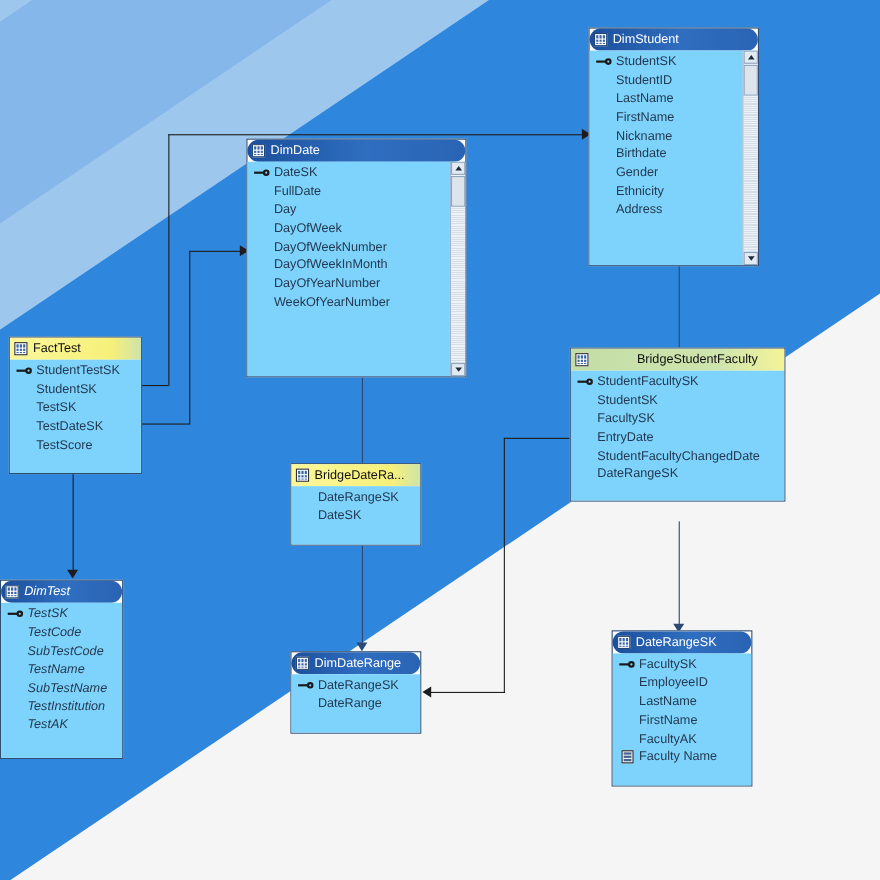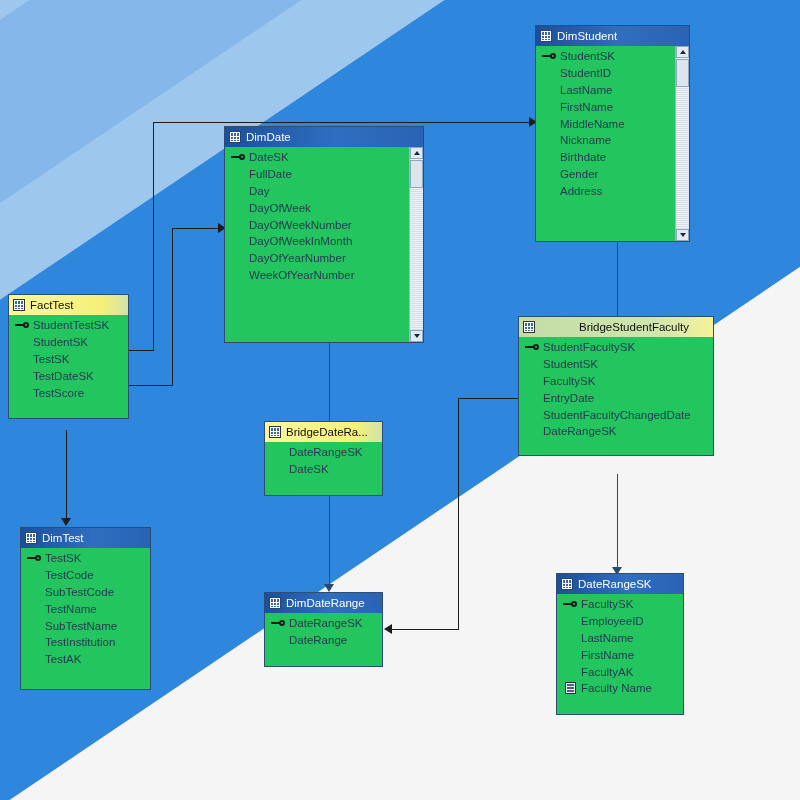--- a/index.html
+++ b/index.html
@@ -26,24 +26,24 @@
   .arrow.up{border-left:5px solid transparent;border-right:5px solid transparent;border-bottom:8px solid #1d1d1d;}
   .arrow.bluefill.down{border-top-color:#2a4a74;}
   .arrow.bluefill.up{border-bottom-color:#2a4a74;}
 
   
   .tbl{position:absolute;border:1px solid #2d4d72;background:#ffffff;box-sizing:border-box;}
   .tbl .hdr{
     height:20px;display:flex;align-items:center;gap:5px;padding:0 4px;
     box-sizing:border-box;font-size:11.5px;color:#ffffff;white-space:nowrap;overflow:hidden;
   }
-  .tbl.blue   .hdr{background:linear-gradient(to right,#1b4f9c 0%,#2f6ec0 55%,#2a63b4 100%);}
+  .tbl.blue   .hdr{background:linear-gradient(to right,#1b4f9c 0%,#2f6ec0 55%,#2a63b4 100%);border-radius:10px;}
   .tbl.yellow .hdr{background:linear-gradient(to right,#fbf79a 0%,#f6f07a 78%,#cfe3a8 100%);color:#101010;}
   .tbl.green  .hdr{background:linear-gradient(to right,#c3dda6 0%,#cfe5ae 70%,#f5f398 100%);color:#101010;gap:44px;}
-  .tbl .body{background:#22c55e;padding:2px 12px 3px 0;position:relative;}
+  .tbl .body{background:#7dd3fc;padding:2px 12px 3px 0;position:relative;}
   .row{height:16.8px;display:flex;align-items:center;font-size:11.5px;color:#243a52;padding-left:4px;white-space:nowrap;}
   .row .pk{width:18px;flex:0 0 18px;display:flex;align-items:center;justify-content:center;}
   .row .nm{padding-left:2px;}
 
   
   .gicon{width:12px;height:12px;flex:0 0 12px;background:#ffffff;border:1px solid #23456f;box-sizing:border-box;
          display:grid;grid-template-columns:1fr 1fr 1fr;grid-template-rows:3px 1fr 1fr;gap:1px;padding:1px;}
   .gicon i{background:#3a66a8;display:block;}
   .tbl.yellow .gicon,.tbl.green .gicon{border-color:#333;}
 
@@ -102,21 +102,21 @@
   <div class="arrow bluefill up" style="left:612px;top:221px;"></div>
 
   <div class="link blue v" style="left:617px;top:474px;height:96px;"></div>
   <div class="arrow bluefill down" style="left:612px;top:567px;"></div>
 
   <div class="link h" style="left:458px;top:398px;width:60px;"></div>
   <div class="link v" style="left:458px;top:398px;height:232px;"></div>
   <div class="link h" style="left:390px;top:629px;width:69px;"></div>
   <div class="arrow left" style="left:384px;top:624px;"></div>
 
-  <div class="tbl yellow" style="left:8px;top:294px;width:121px;">
+  <div class="tbl yellow" style="left:8px;top:306px;width:121px;">
     <div class="hdr">
       <span class="gicon">
           <i></i>
           <i></i>
           <i></i>
           <i></i>
           <i></i>
           <i></i>
           <i></i>
           <i></i>
@@ -147,21 +147,21 @@
           <span class="nm">TestDateSK</span>
         </div>
       <div class="row">
           <span class="pk"></span>
           <span class="nm">TestScore</span>
         </div>
       <div style="height:14px;"></div>
     </div>
   </div>
 
-  <div class="tbl blue" style="left:20px;top:527px;width:131px;">
+  <div class="tbl blue" style="left:0;top:527px;width:112px;font-style:italic;">
     <div class="hdr">
       <span class="gicon">
           <i></i>
           <i></i>
           <i></i>
           <i></i>
           <i></i>
           <i></i>
           <i></i>
           <i></i>
@@ -306,33 +306,33 @@
       <div class="row">
           <span class="pk"></span>
           <span class="nm">LastName</span>
         </div>
       <div class="row">
           <span class="pk"></span>
           <span class="nm">FirstName</span>
         </div>
       <div class="row">
           <span class="pk"></span>
-          <span class="nm">MiddleName</span>
-        </div>
-      <div class="row">
-          <span class="pk"></span>
           <span class="nm">Nickname</span>
         </div>
       <div class="row">
           <span class="pk"></span>
           <span class="nm">Birthdate</span>
         </div>
       <div class="row">
           <span class="pk"></span>
           <span class="nm">Gender</span>
+        </div>
+      <div class="row">
+          <span class="pk"></span>
+          <span class="nm">Ethnicity</span>
         </div>
       <div class="row">
           <span class="pk"></span>
           <span class="nm">Address</span>
         </div>
 
       <div class="sb">
         <div class="btn up">
             <span class="tri"></span>
           </div>

